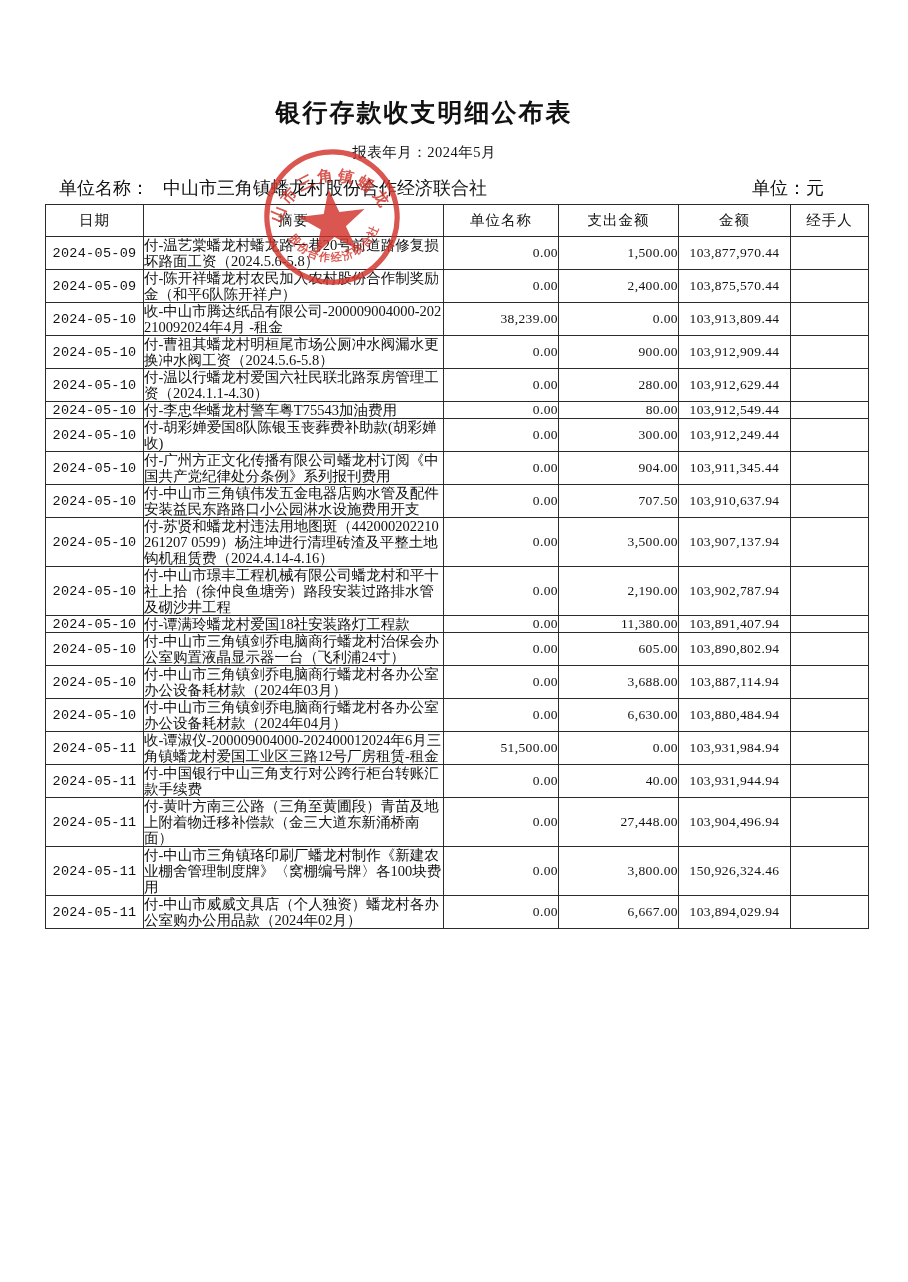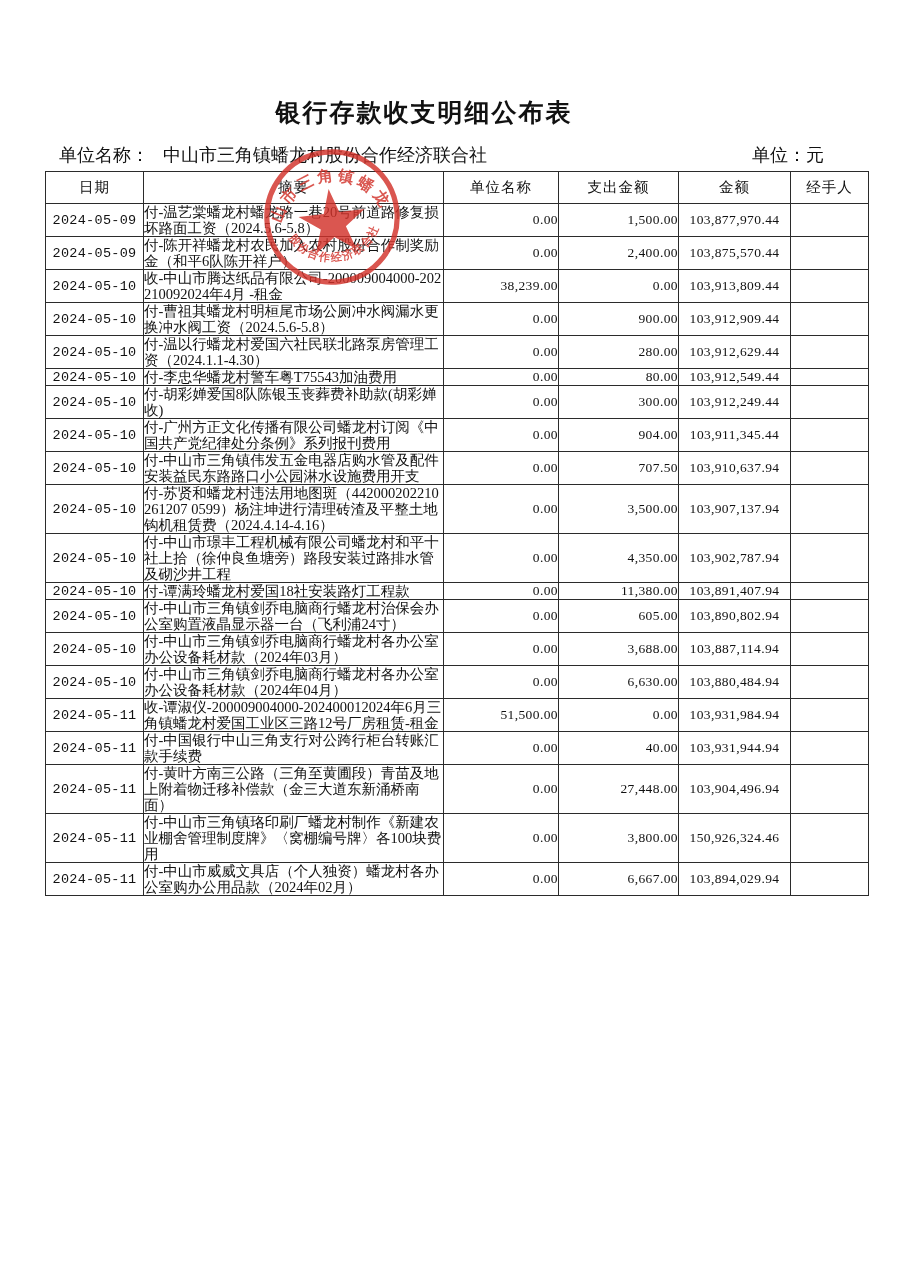--- a/index.html
+++ b/index.html
@@ -135,20 +135,23 @@
     z-index: 5;
   }
 </style>
 </head>
 <body>
 
 <div class="page">
 
   <div class="doc-title">银行存款收支明细公布表</div>
 
+  <div class="report-period">
+    <span>报表年月：</span><span>2024年5月</span>
+  </div>
 
   <div class="meta-row">
     <div class="meta-left">
       <span>单位名称：</span><span class="unit-value">中山市三角镇蟠龙村股份合作经济联合社</span>
     </div>
     <div class="meta-right">单位：元</div>
   </div>
 
   <div class="table-wrap">
     <table class="ledger">
@@ -248,21 +251,21 @@
             <td class="desc">付-苏贤和蟠龙村违法用地图斑（442000202210261207 0599）杨注坤进行清理砖渣及平整土地钩机租赁费（2024.4.14-4.16）</td>
             <td class="num">0.00</td>
             <td class="num">3,500.00</td>
             <td class="bal">103,907,137.94</td>
             <td class="handler"></td>
           </tr>
           <tr class="row">
             <td class="date">2024-05-10</td>
             <td class="desc">付-中山市璟丰工程机械有限公司蟠龙村和平十社上拾（徐仲良鱼塘旁）路段安装过路排水管及砌沙井工程</td>
             <td class="num">0.00</td>
-            <td class="num">4,350.00</td>
+            <td class="num">2,190.00</td>
             <td class="bal">103,902,787.94</td>
             <td class="handler"></td>
           </tr>
           <tr class="row">
             <td class="date">2024-05-10</td>
             <td class="desc">付-谭满玲蟠龙村爱国18社安装路灯工程款</td>
             <td class="num">0.00</td>
             <td class="num">11,380.00</td>
             <td class="bal">103,891,407.94</td>
             <td class="handler"></td>

